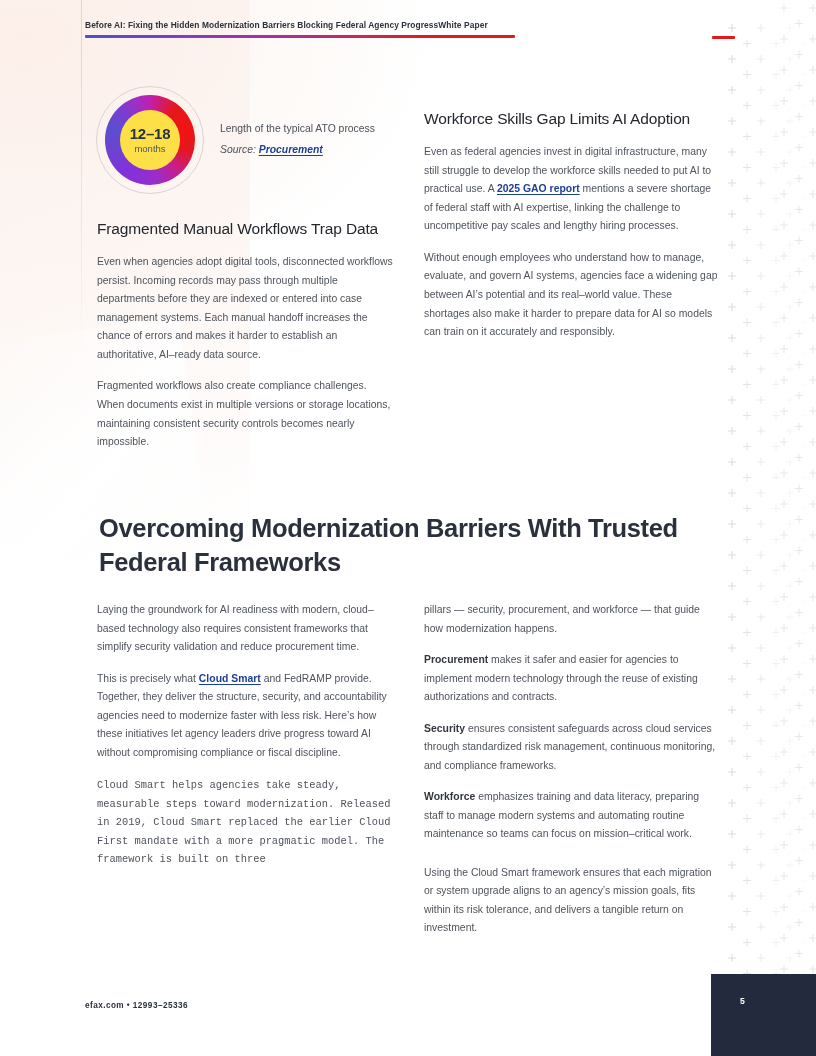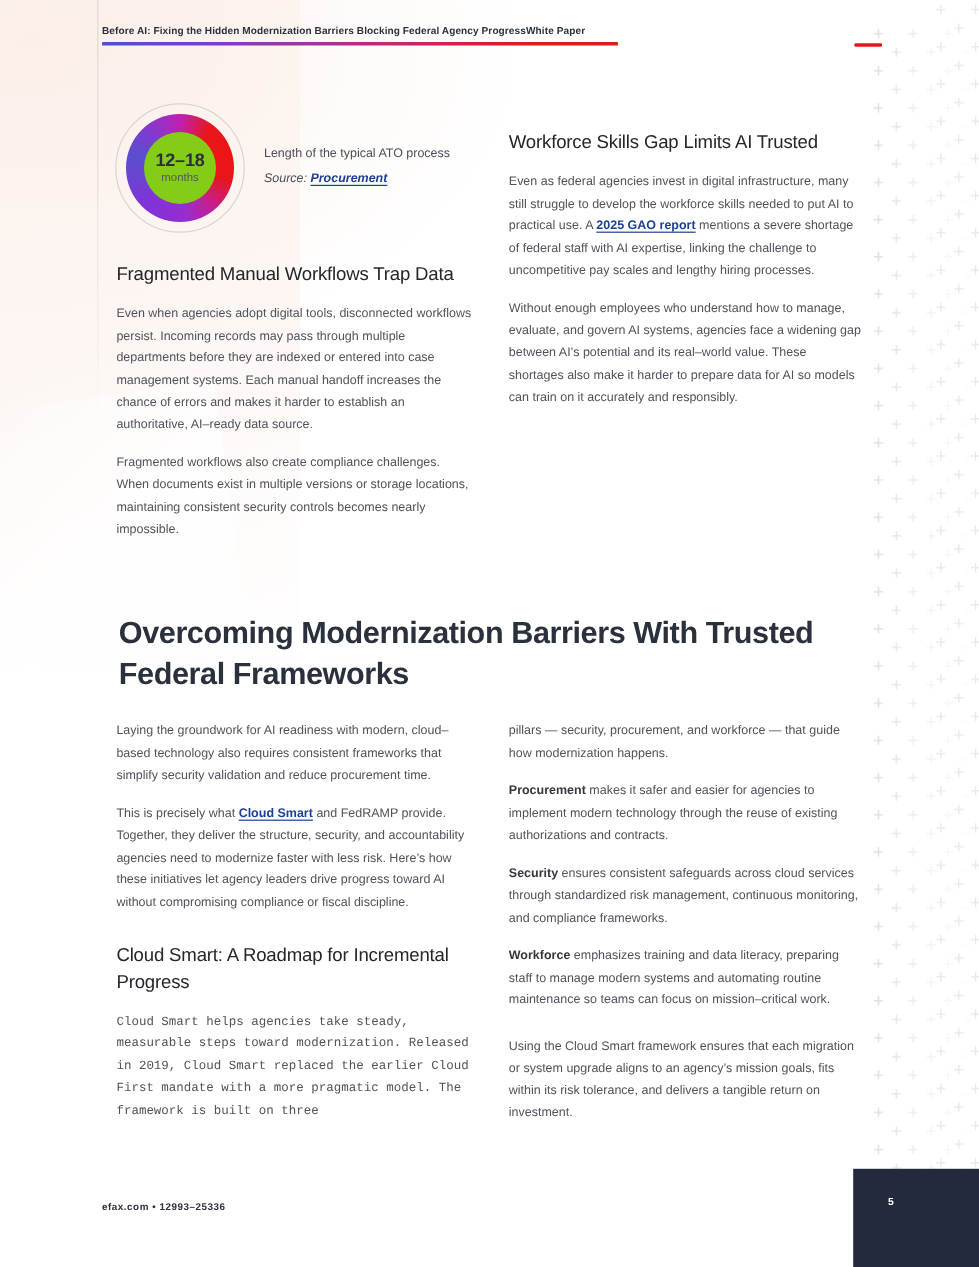--- a/index.html
+++ b/index.html
@@ -165,21 +165,21 @@
       #5b4ecd 288deg,
       #7d3bd0 318deg,
       #a42cc0 344deg,
       #c01fb0 360deg);
   }
   .donut-hole {
     position: absolute;
     left: 24px; top: 24px;
     width: 60px; height: 60px;
     border-radius: 50%;
-    background: #84cc16;
+    background: #fde047;
     display: flex;
     flex-direction: column;
     align-items: center;
     justify-content: center;
   }
   .donut-value {
     font-size: 15px;
     font-weight: bold;
     color: #2b313c;
     line-height: 1;
@@ -333,31 +333,30 @@
     </div>
   </div>
 
   <div class="col-left" style="top:218px;">
     <h2 class="sec-heading">Fragmented Manual Workflows Trap Data</h2>
     <p class="body" style="margin-top:14px;">Even when agencies adopt digital tools, disconnected workflows persist. Incoming records may pass through multiple departments before they are indexed or entered into case management systems. Each manual handoff increases the chance of errors and makes it harder to establish an authoritative, AI–ready data source.</p>
     <p class="body">Fragmented workflows also create compliance challenges. When documents exist in multiple versions or storage locations, maintaining consistent security controls becomes nearly impossible.</p>
   </div>
 
   <div class="col-right" style="top:86px;">
-    <h2 class="sec-heading" style="margin-top:22px;">Workforce Skills Gap Limits AI Trusted</h2>
+    <h2 class="sec-heading" style="margin-top:22px;">Workforce Skills Gap Limits AI Adoption</h2>
     <p class="body" style="margin-top:14px;"><span>Even as federal agencies invest in digital infrastructure, many still struggle to develop the workforce skills needed to put AI to practical use. A </span><a class="inline-link" href="#">2025 GAO report</a><span> mentions a severe shortage of federal staff with AI expertise, linking the challenge to uncompetitive pay scales and lengthy hiring processes.</span></p>
     <p class="body">Without enough employees who understand how to manage, evaluate, and govern AI systems, agencies face a widening gap between AI’s potential and its real–world value. These shortages also make it harder to prepare data for AI so models can train on it accurately and responsibly.</p>
   </div>
 
   <h1 class="big-heading">Overcoming Modernization Barriers With Trusted Federal Frameworks</h1>
 
   <div class="col-left" style="top:601px;">
     <p class="body">Laying the groundwork for AI readiness with modern, cloud–based technology also requires consistent frameworks that simplify security validation and reduce procurement time.</p>
     <p class="body"><span>This is precisely what </span><a class="inline-link" href="#">Cloud Smart</a><span> and FedRAMP provide. Together, they deliver the structure, security, and accountability agencies need to modernize faster with less risk. Here’s how these initiatives let agency leaders drive progress toward AI without compromising compliance or fiscal discipline.</span></p>
-    <h2 class="sec-heading" style="margin-top:24px;">Cloud Smart: A Roadmap for Incremental Progress</h2>
     <p class="body" style="margin-top:14px;font-family:Liberation Mono, monospace;">Cloud Smart helps agencies take steady, measurable steps toward modernization. Released in 2019, Cloud Smart replaced the earlier Cloud First mandate with a more pragmatic model. The framework is built on three</p>
   </div>
 
   <div class="col-right" style="top:601px;">
     <p class="body">pillars — security, procurement, and workforce — that guide how modernization happens.</p>
     <p class="body"><b>Procurement</b><span> makes it safer and easier for agencies to implement modern technology through the reuse of existing authorizations and contracts.</span></p>
     <p class="body"><b>Security</b><span> ensures consistent safeguards across cloud services through standardized risk management, continuous monitoring, and compliance frameworks.</span></p>
     <p class="body"><b>Workforce</b><span> emphasizes training and data literacy, preparing staff to manage modern systems and automating routine maintenance so teams can focus on mission–critical work.</span></p>
     <p class="body" style="margin-top:20px;">Using the Cloud Smart framework ensures that each migration or system upgrade aligns to an agency’s mission goals, fits within its risk tolerance, and delivers a tangible return on investment.</p>
   </div>

